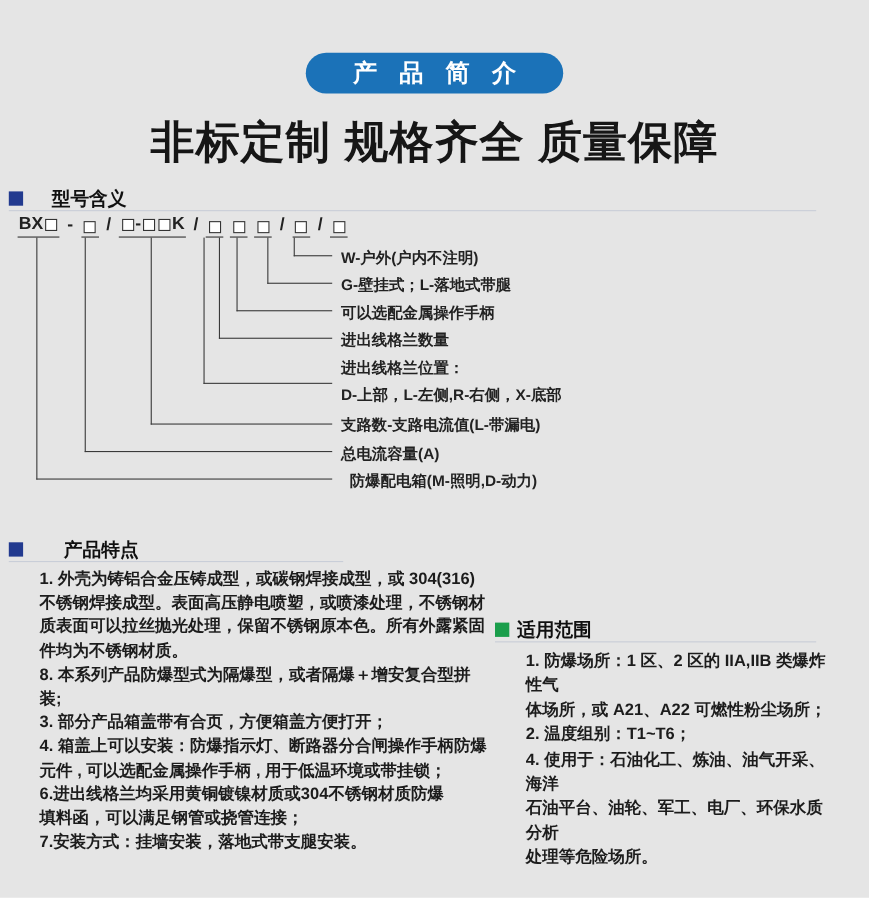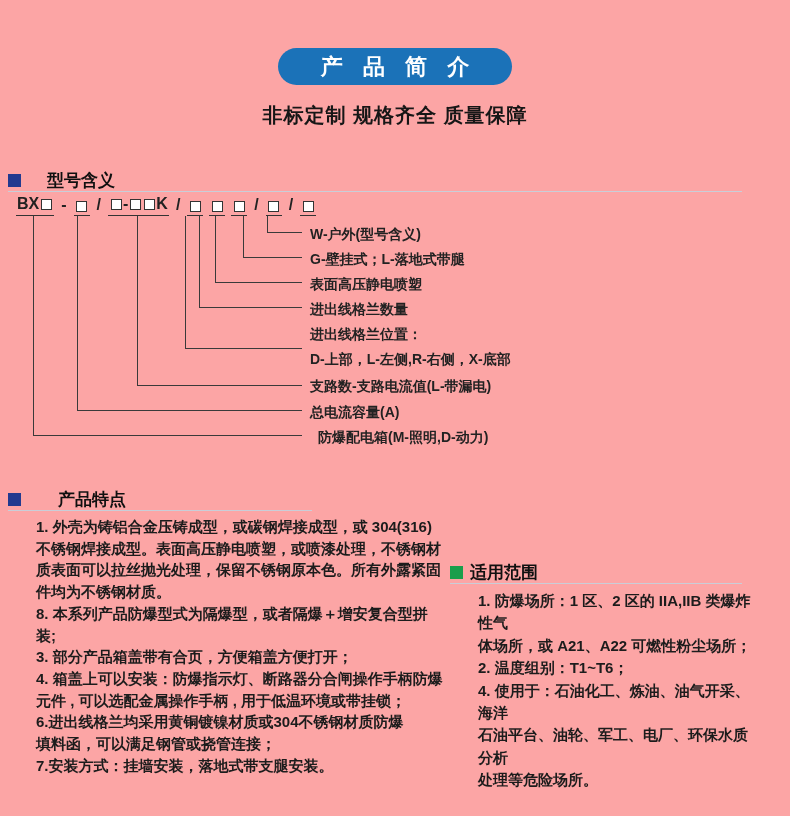--- a/index.html
+++ b/index.html
@@ -1,25 +1,25 @@
 <!DOCTYPE html>
 <html><head>
 <meta charset="utf-8">
 <style>
   * { box-sizing: border-box; margin: 0; padding: 0; }
   body { background: #ffffff; font-family: "Liberation Sans", "DejaVu Sans", sans-serif; }
-  .page { position: relative; width: 790px; height: 816px; background: #fca5a5; overflow: hidden; }
+  .page { position: relative; width: 790px; height: 816px; background: #e5e5e5; overflow: hidden; }
 
   .banner { position: absolute; top: 48px; left: 278px; width: 234px; height: 37px;
             background: #1b72b8; border-radius: 19px; display: flex; align-items: center;
             justify-content: center; color: #fff; font-size: 22px; font-weight: bold;
             letter-spacing: 7px; padding-left: 7px; }
 
   .headline { position: absolute; top: 102px; left: 0; width: 790px; text-align: center;
-              font-size: 20px; font-weight: 800; color: #161616; letter-spacing: 1px; }
+              font-size: 40px; font-weight: 800; color: #161616; letter-spacing: 1px; }
 
   .sec-head { position: absolute; display: flex; align-items: center; gap: 7px;
               font-size: 17px; font-weight: bold; color: #101010; }
   .sec-square { width: 13px; height: 13px; display: inline-block; }
   .sq-blue { background: #223a8f; }
   .sq-green { background: #1a9e4b; }
   .sec-rule { position: absolute; height: 0; border-bottom: 1px solid #c9ced8; }
 
   .diagram { position: absolute; top: 196px; left: 0; width: 694px; height: 260px; }
   .model-code { position: absolute; left: 13px; top: 0; display: flex; align-items: flex-end; }
@@ -86,23 +86,23 @@
 
     <div class="conn" style="left:267px; top:20px; width:35px;  height:17px;"></div>
     <div class="conn" style="left:243px; top:20px; width:59px;  height:42px;"></div>
     <div class="conn" style="left:215px; top:20px; width:87px;  height:67px;"></div>
     <div class="conn" style="left:199px; top:20px; width:103px; height:92px;"></div>
     <div class="conn" style="left:185px; top:20px; width:117px; height:133px;"></div>
     <div class="conn" style="left:137px; top:20px; width:165px; height:170px;"></div>
     <div class="conn" style="left:77px;  top:20px; width:225px; height:195px;"></div>
     <div class="conn" style="left:33px;  top:20px; width:269px; height:220px;"></div>
 
-    <div class="mlabel" style="top:28px;">W-户外(型号含义)</div>
+    <div class="mlabel" style="top:28px;">W-户外(户内不注明)</div>
     <div class="mlabel" style="top:53px;">G-壁挂式；L-落地式带腿</div>
-    <div class="mlabel" style="top:78px;">表面高压静电喷塑</div>
+    <div class="mlabel" style="top:78px;">可以选配金属操作手柄</div>
     <div class="mlabel" style="top:103px;">进出线格兰数量</div>
     <div class="mlabel" style="top:128px;text-align:center;">进出线格兰位置：</div>
     <div class="mlabel" style="top:180px;">支路数-支路电流值(L-带漏电)</div>
     <div class="mlabel" style="top:153px;">D-上部，L-左侧,R-右侧，X-底部</div>
     <div class="mlabel" style="top:206px;">总电流容量(A)</div>
     <div class="mlabel" style="top:231px; left:318px;">防爆配电箱(M-照明,D-动力)</div>
   </div>
 
   <div class="sec-head" style="top:488px; left:8px;gap:37px;">
     <span class="sec-square sq-blue"></span>

